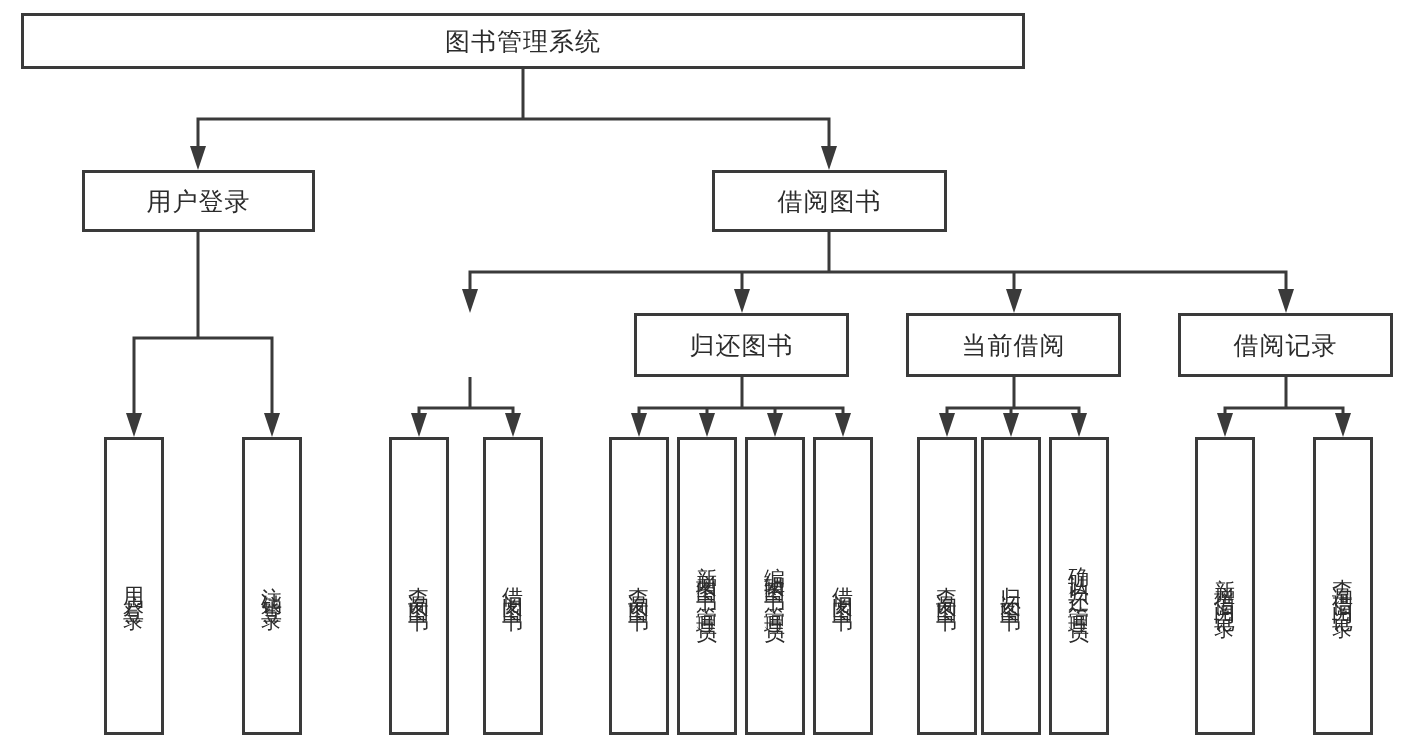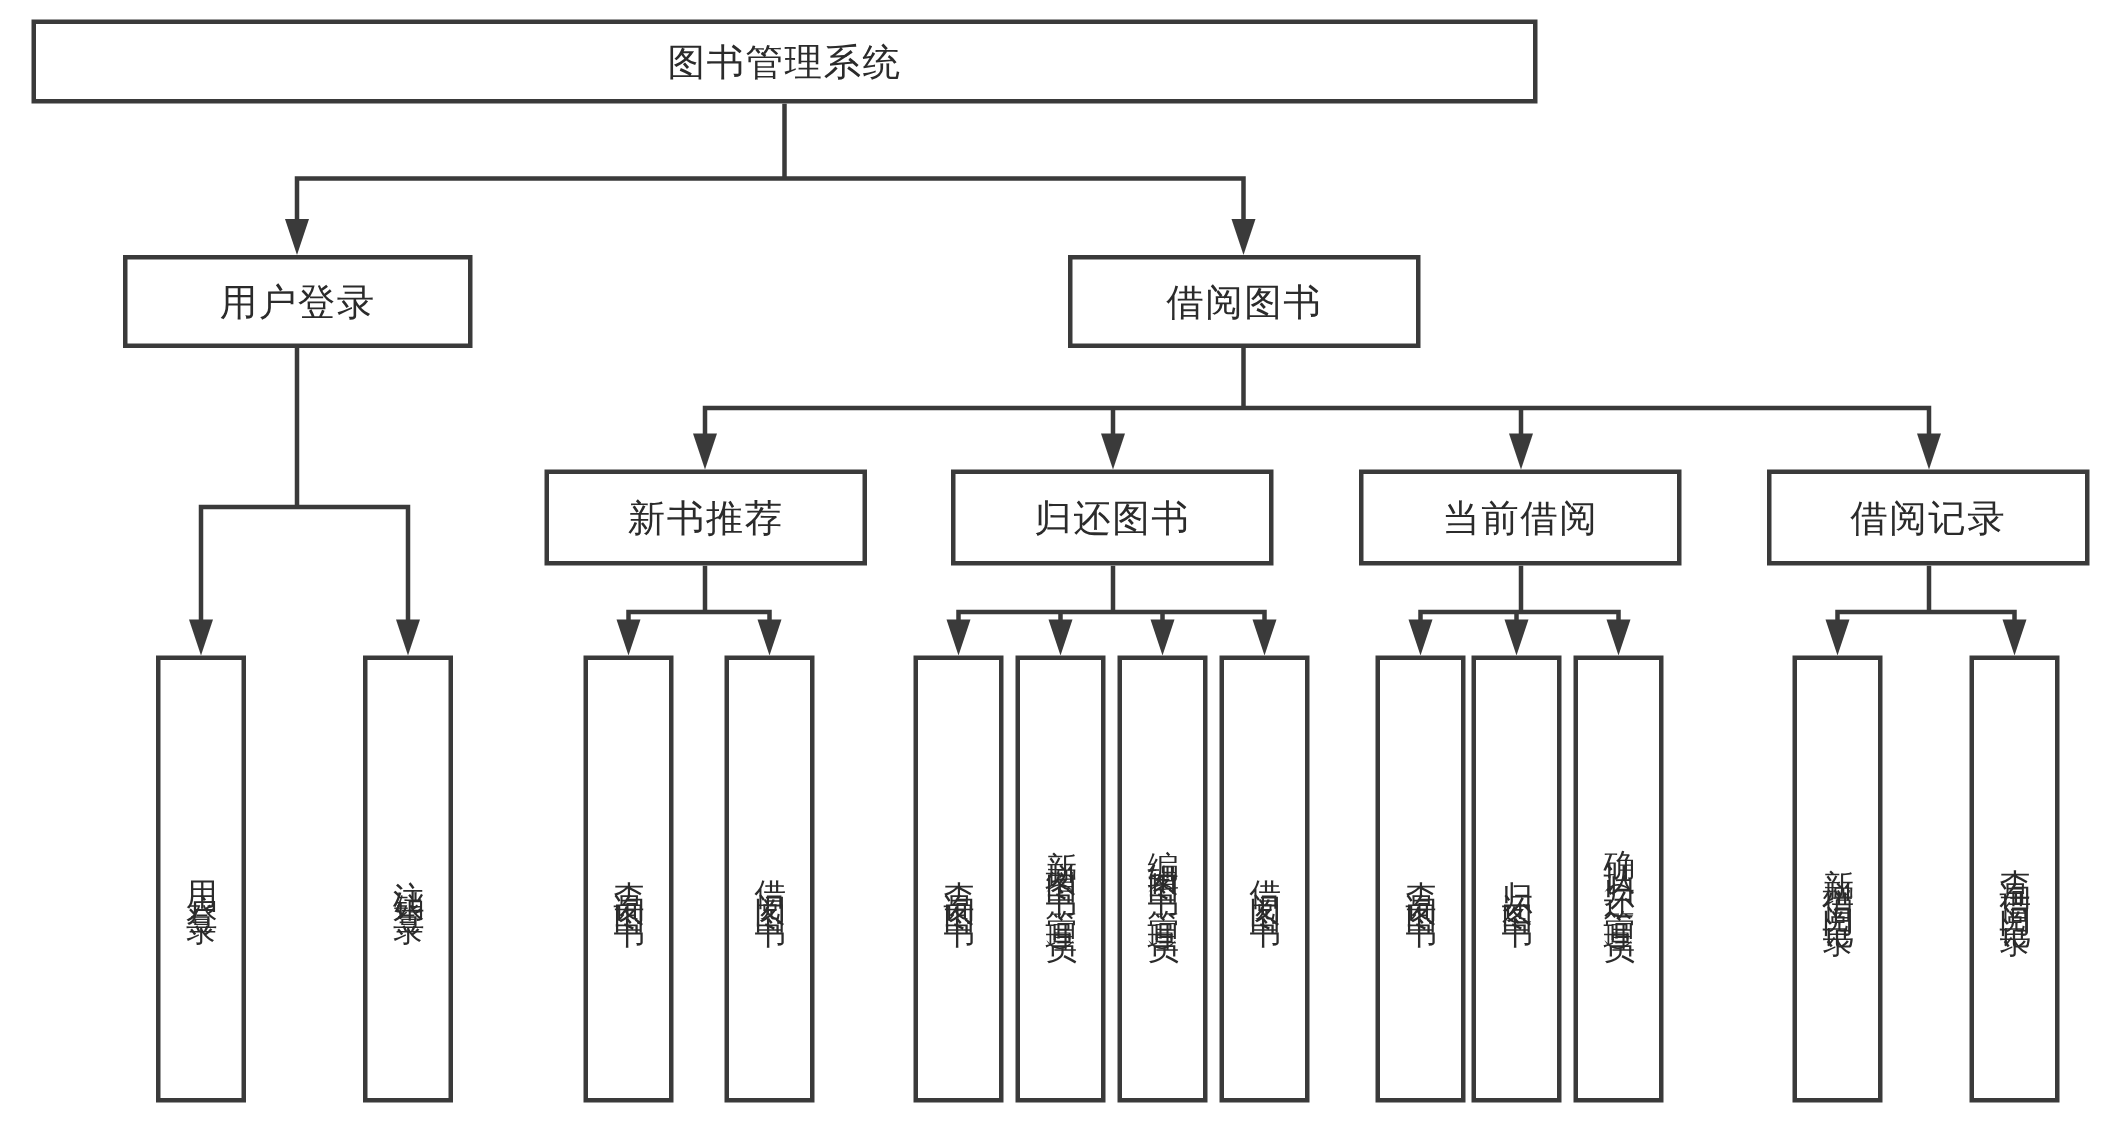--- a/index.html
+++ b/index.html
@@ -111,23 +111,20 @@
     <span>图书管理系统</span>
   </div>
 
   <div class="node h-node" style="left:82px; top:170px; width:233px; height:62px;">
     <span>用户登录</span>
   </div>
   <div class="node h-node" style="left:712px; top:170px; width:235px; height:62px;">
     <span>借阅图书</span>
   </div>
 
-  <div class="node h-node" style="left:363px; top:313px; width:215px; height:64px;">
-    <span>新书推荐</span>
-  </div>
   <div class="node h-node" style="left:634px; top:313px; width:215px; height:64px;">
     <span>归还图书</span>
   </div>
   <div class="node h-node" style="left:906px; top:313px; width:215px; height:64px;">
     <span>当前借阅</span>
   </div>
   <div class="node h-node" style="left:1178px; top:313px; width:215px; height:64px;">
     <span>借阅记录</span>
   </div>
 

